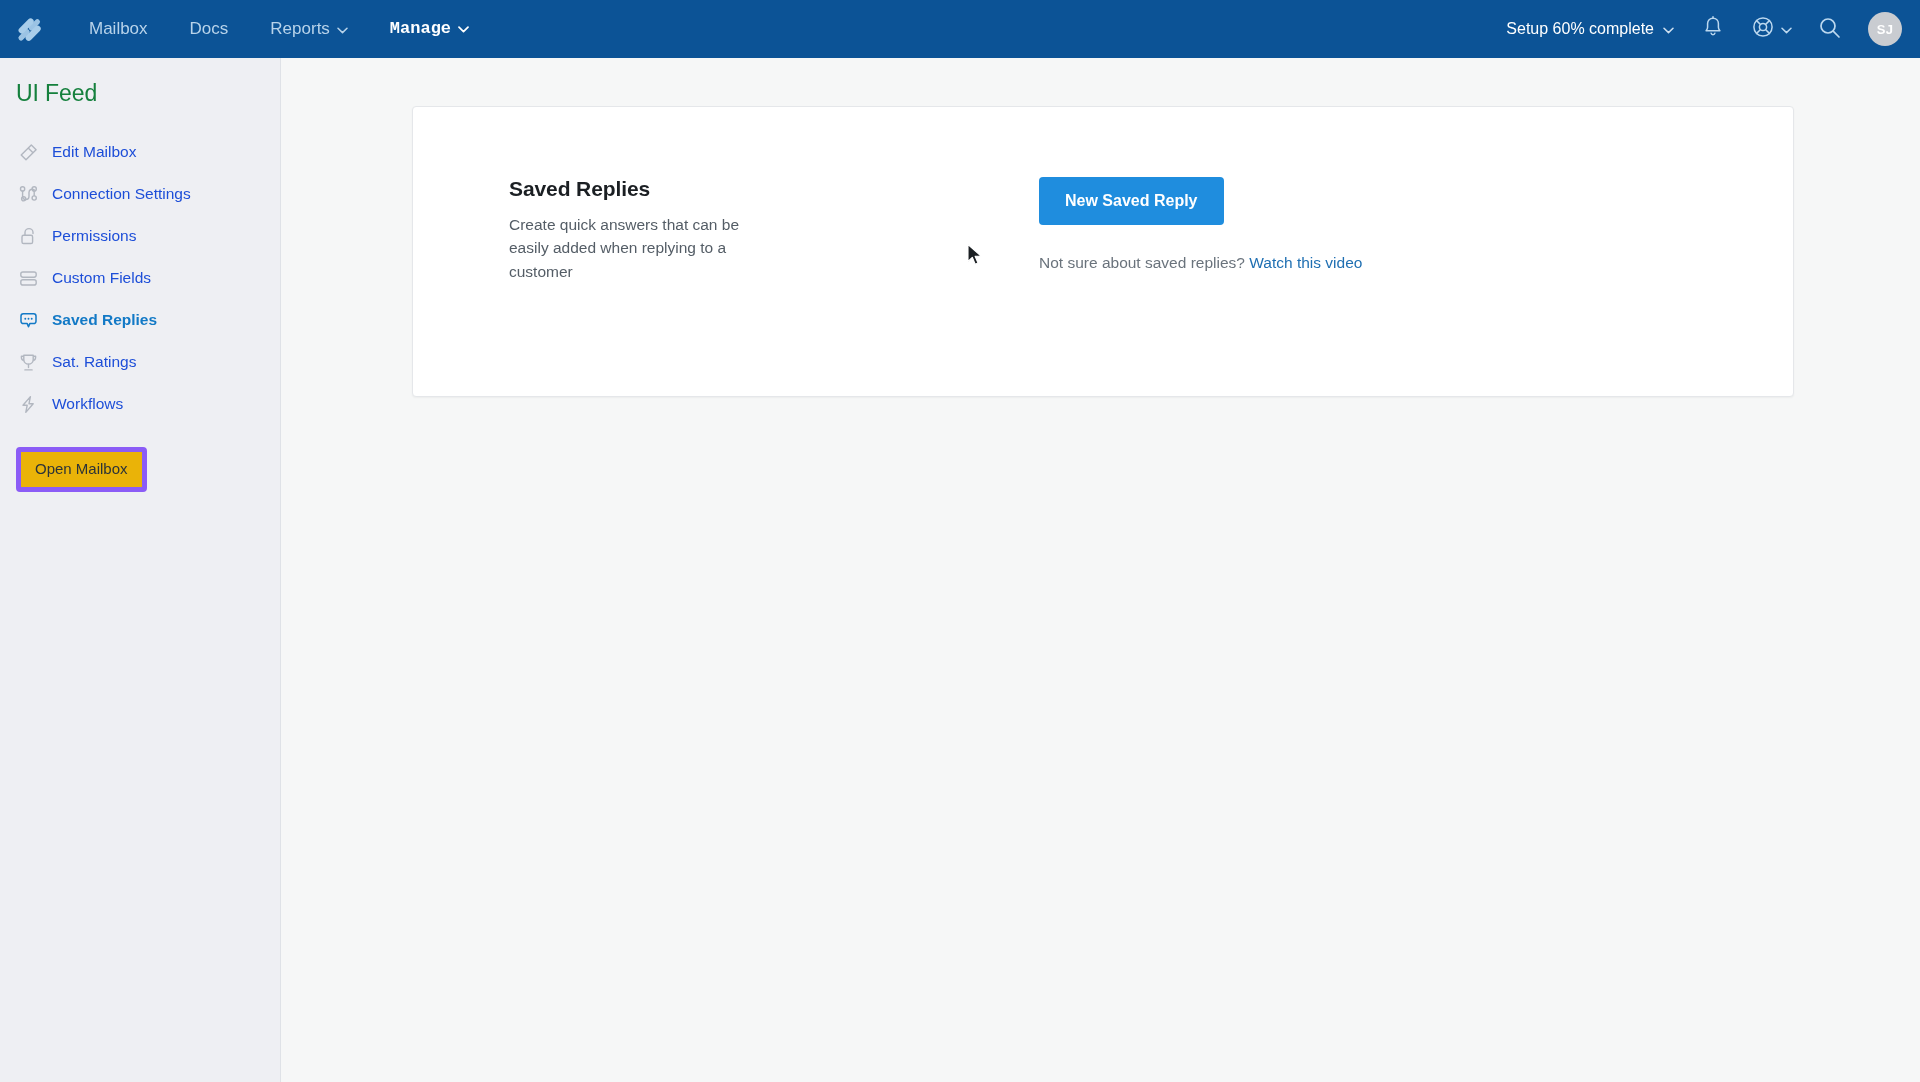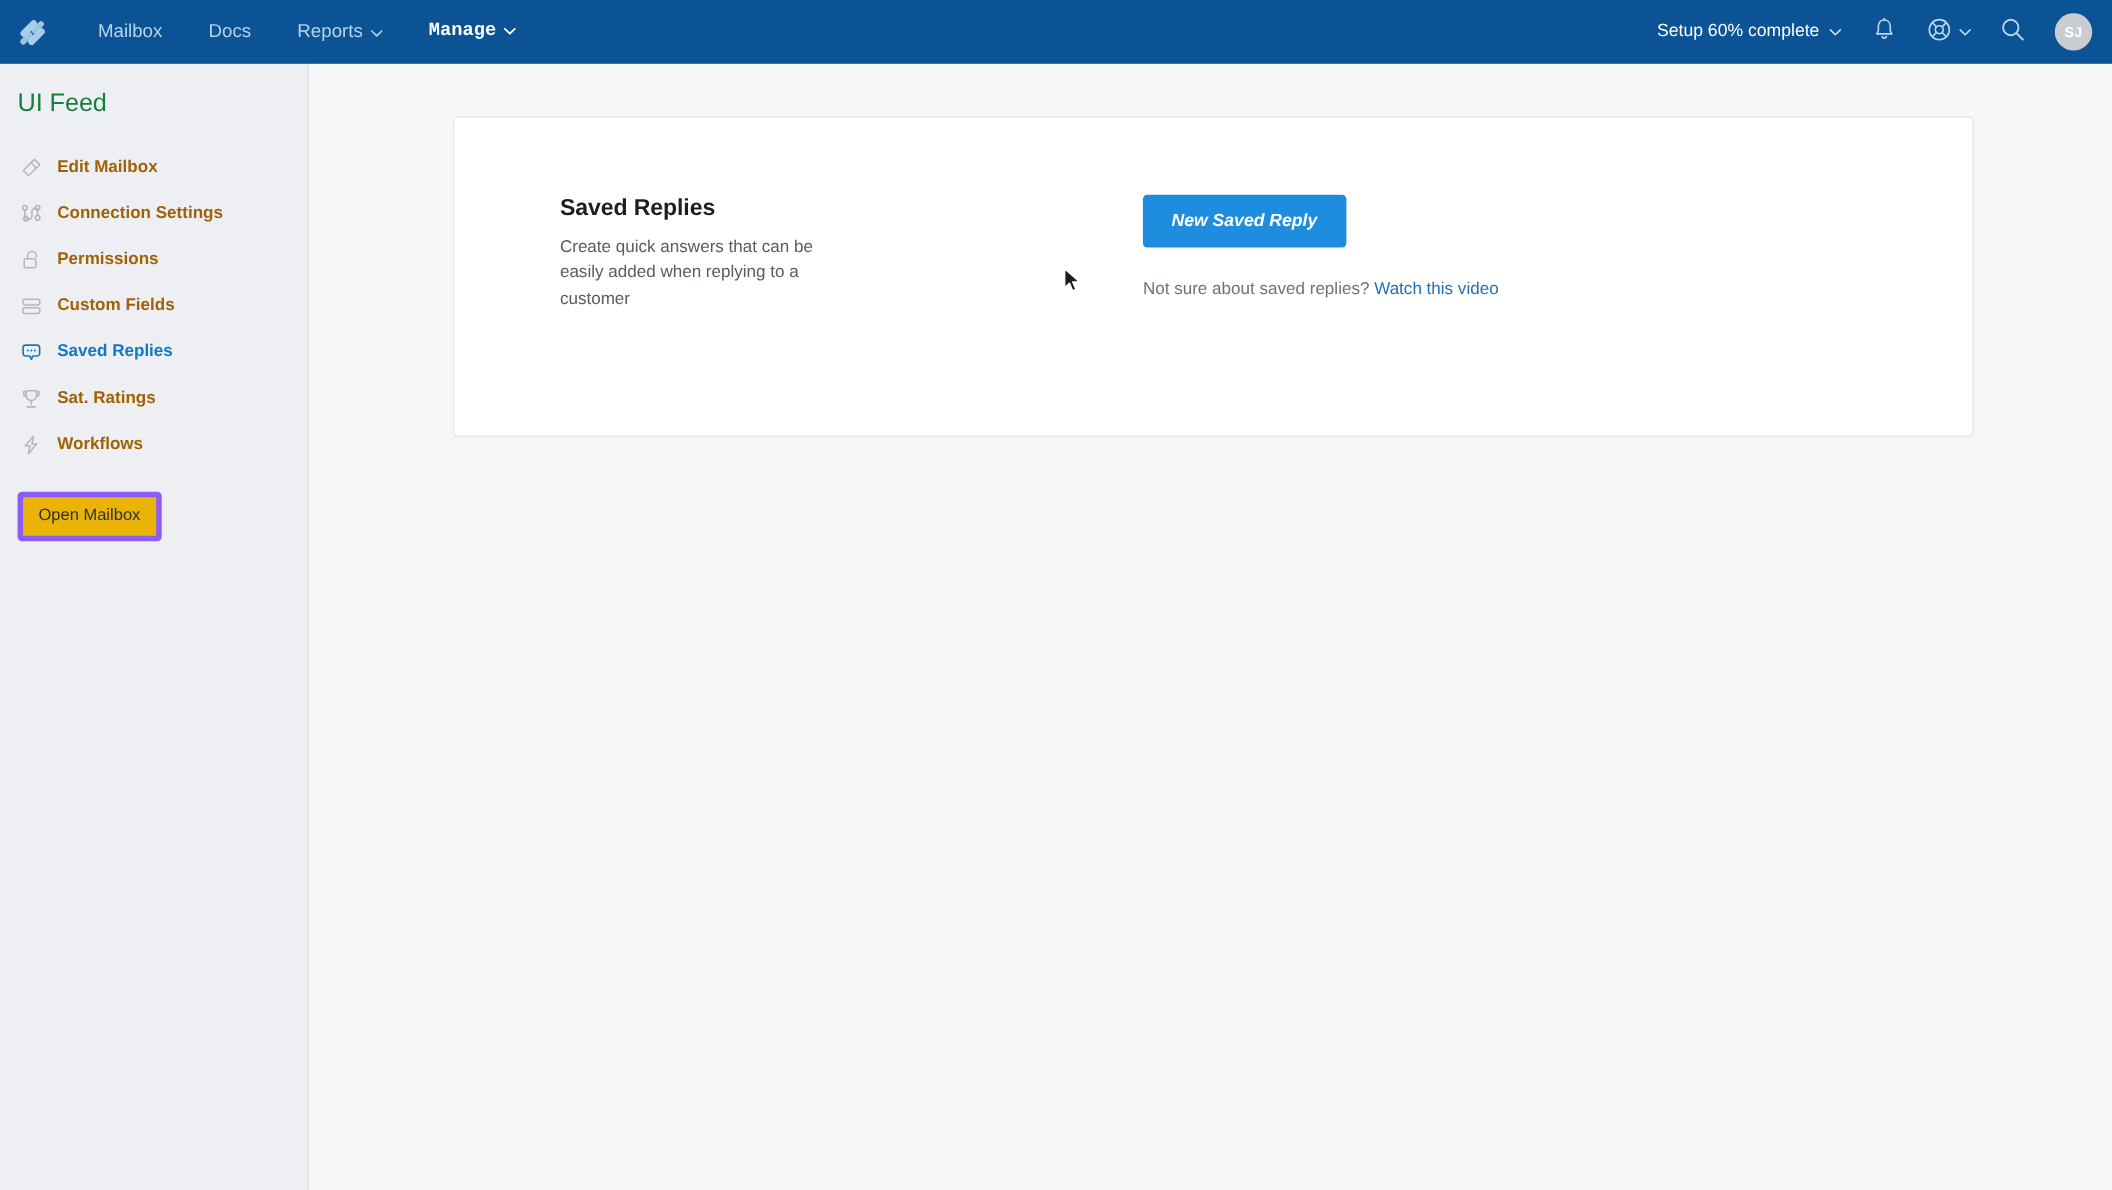--- a/index.html
+++ b/index.html
@@ -126,23 +126,22 @@
     margin-bottom: 24px;
     letter-spacing: -0.1px;
   }
   .side-list { list-style: none; }
   .side-item {
     display: flex;
     align-items: center;
     height: 42px;
     padding-left: 16px;
     cursor: pointer;
-    color: #a16207;
+    color: #1d4ed8;
     font-size: 15.5px;
-    font-weight: bold;
   }
   .side-item .s-ico {
     width: 24px;
     height: 24px;
     margin-right: 12px;
     display: flex;
     align-items: center;
     justify-content: center;
     flex: 0 0 24px;
   }
@@ -216,21 +215,20 @@
     color: #ffffff;
     border: none;
     border-radius: 4px;
     font-family: "Liberation Sans", sans-serif;
     font-size: 16px;
     font-weight: 700;
     padding: 15px 26px;
     cursor: pointer;
     align-self: flex-start;
     line-height: 1.1;
-    font-style: italic;
   }
   .help-line {
     margin-top: 29px;
     font-size: 15.5px;
     color: #6a737c;
     white-space: nowrap;
   }
   .help-line a {
     color: #1f6fb2;
     text-decoration: none;

